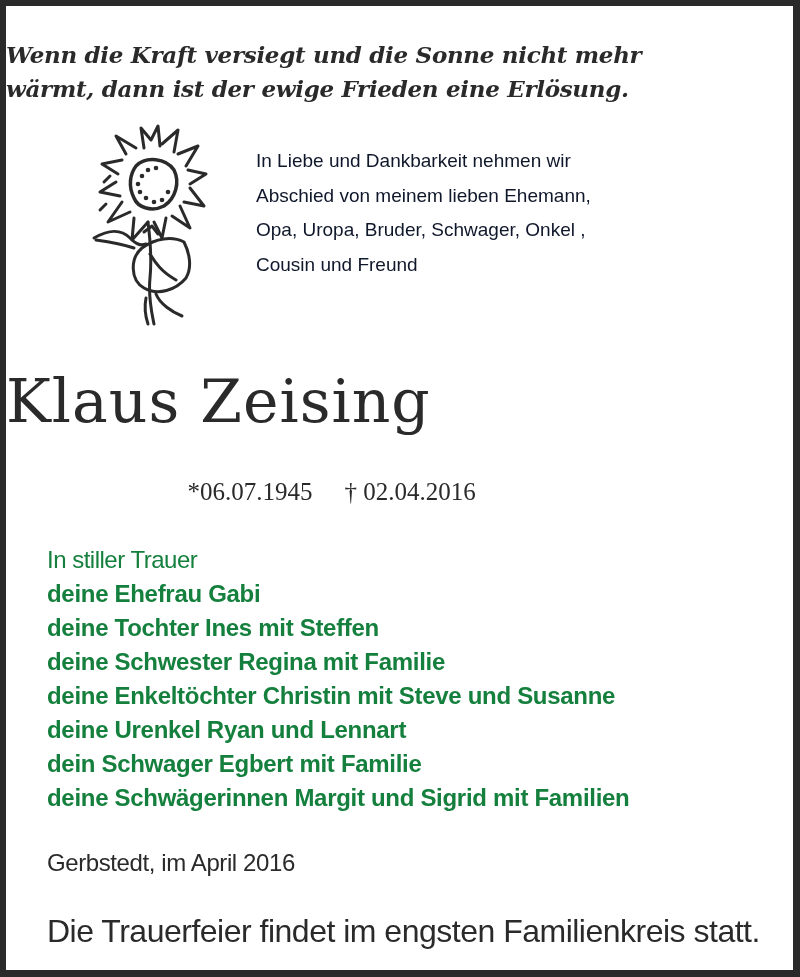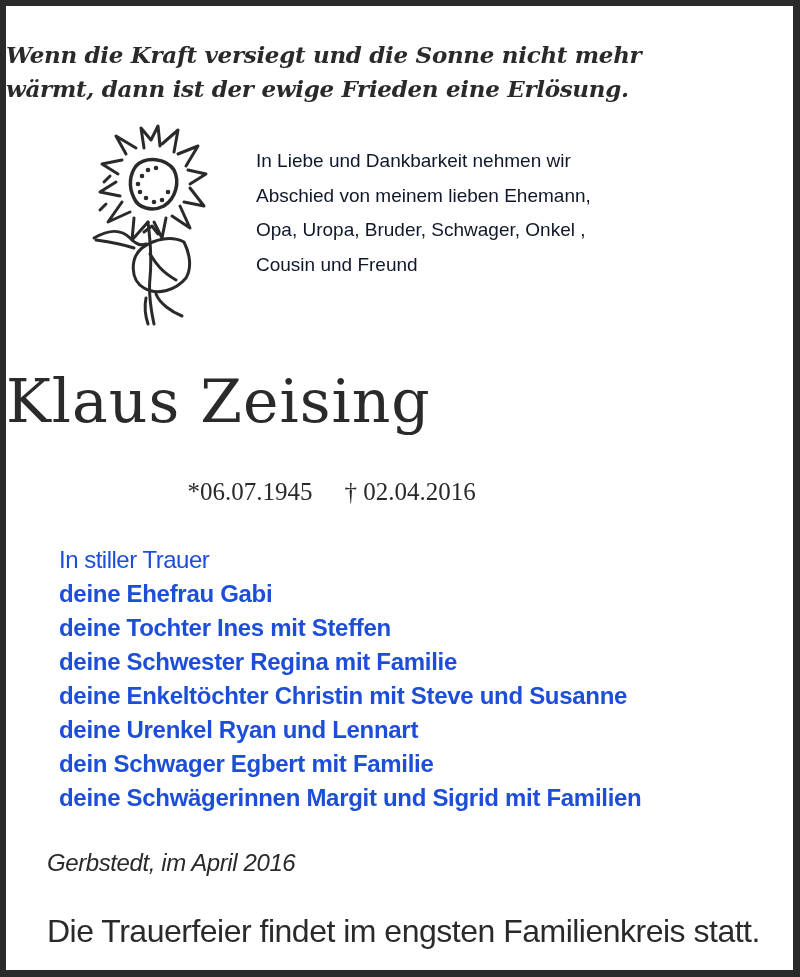--- a/index.html
+++ b/index.html
@@ -25,29 +25,28 @@
     font-family: "DejaVu Serif", serif; font-size: 60px; line-height: 80px; color: #2a2a2a;
     letter-spacing: 1px;
   }
   .dates {
     position: absolute; left: 0; top: 470px; width: 651px; text-align: center;
     font-family: "Liberation Serif", serif; font-size: 25px; line-height: 32px; color: #2a2a2a;
   }
   .dates .gap { display: inline-block; width: 32px; }
   .mourning {
     position: absolute; left: 41px; top: 537px; width: 720px;
-    font-family: "Liberation Sans", sans-serif; font-size: 24px; line-height: 34px; color: #1d4ed8; margin-left: 12px;
+    font-family: "Liberation Sans", sans-serif; font-size: 24px; line-height: 34px; color: #15803d;
   }
   .mourning .heading { font-weight: normal; letter-spacing: -0.5px; }
   .mourning .mourner { font-weight: bold; white-space: nowrap; letter-spacing: -0.3px; }
   .place {
     position: absolute; left: 41px; top: 840px;
     font-family: "Liberation Sans", sans-serif; font-size: 24px; line-height: 34px; color: #2a2a2a;
     letter-spacing: -0.4px;
-    font-style: italic;
   }
   .service {
     position: absolute; left: 41px; top: 908px;
     font-family: "Liberation Sans", sans-serif; font-size: 32px; line-height: 34px; color: #2a2a2a;
     letter-spacing: -0.5px; white-space: nowrap;
   }
 </style>
 </head>
 <body>
 

